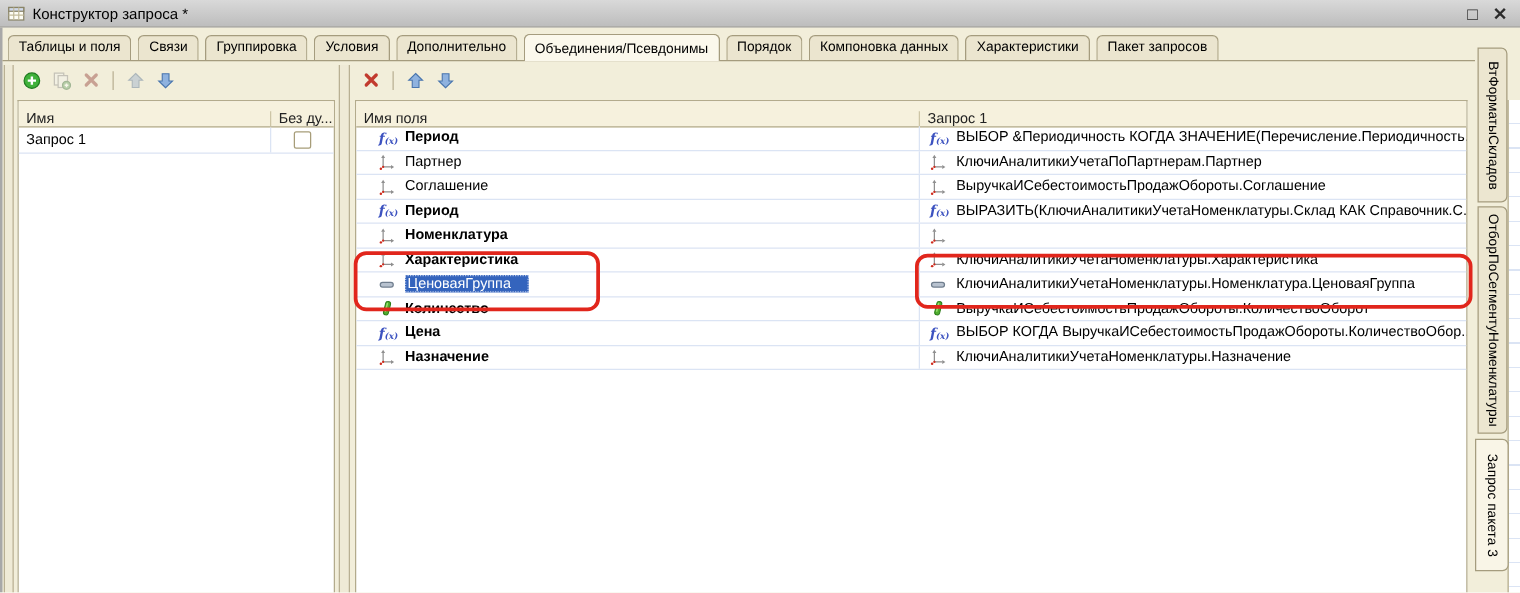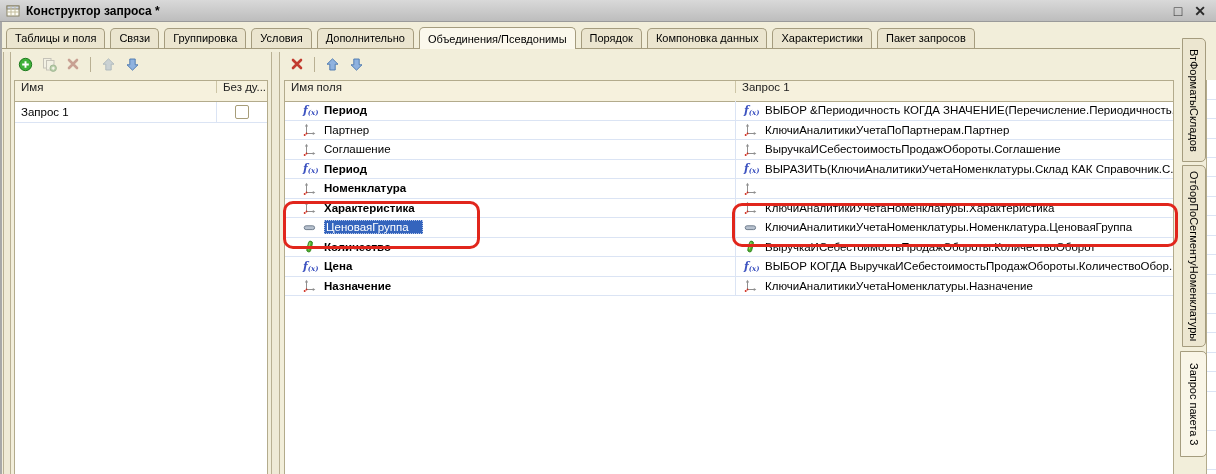--- a/index.html
+++ b/index.html
@@ -5,21 +5,21 @@
   html,body{margin:0;padding:0}
   body{
     width:1216px;height:474px;position:relative;overflow:hidden;
     background:#f2eeda;color:#000;
     font-family:"Liberation Sans",sans-serif;font-size:11.5px;
   }
   
   .titlebar{position:absolute;left:0;top:0;width:1216px;height:22px;
     background:linear-gradient(#d9d9d9,#bdbdbd);border-bottom:1px solid #9a9a9a;
     display:flex;align-items:center;padding:0 6px;box-sizing:border-box}
-  .apptitle{font-weight:bold;font-size:12px;margin-left:6px}
+  .apptitle{font-weight:normal;font-size:12px;margin-left:6px}
   .winbtns{margin-left:auto;display:flex;gap:12px;align-items:center;padding-right:4px}
   .winbtn{font-size:14px;font-weight:bold;color:#2b2b2b;line-height:1;cursor:default}
   .leftedge{position:absolute;left:0;top:22px;width:2px;bottom:0;background:#a8a8a8}
 
   
   .tabbar{position:absolute;left:6px;top:27px;display:flex;align-items:center;gap:5px;z-index:2}
   .tab{background:#ebe5cf;border:1px solid #a59c7e;border-bottom:none;
     border-radius:5px 5px 0 0;padding:3px 8px 4px;white-space:nowrap;font-size:11px;cursor:default}
   .tab.active{background:#fbf8ec;padding-top:5px;margin-bottom:-1px;z-index:3;position:relative}
   .hline{position:absolute;left:2px;top:48px;width:1178px;height:1px;background:#a59c7e}
@@ -35,21 +35,21 @@
   #ltb{left:16px;top:52px} #rtb{left:288px;top:52px}
   .tbtn{width:18px;height:18px;display:flex;align-items:center;justify-content:center;cursor:default}
   .tbtn.dis{opacity:.45;filter:grayscale(40%)}
   .tsep{width:1px;height:15px;background:#b9b093;margin:0 2px}
 
   
   .tbl{position:absolute;background:#fff;border:1px solid #b3ab8c;border-bottom:none;box-sizing:border-box}
   #ltable{left:14px;top:80px;width:254px;bottom:0}
   #rtable{left:284px;top:80px;width:890px;bottom:0}
   .thead{display:flex;height:20px;background:#f6f1dd;border-bottom:1px solid #b3ab8c;
-    align-items:flex-start;color:#222}
+    align-items:flex-end;color:#222}
   .th{padding:0 6px;display:flex;align-items:center;box-sizing:border-box;white-space:nowrap;overflow:hidden}
   .lc1{width:201px}.lc2{width:51px;border-left:1px solid #cdc5a6}
   .rc1{width:450px}.rc2{width:438px;border-left:1px solid #cdc5a6}
   .lrow{display:flex;height:20px;border-bottom:1px solid #dbe4f4;align-items:stretch}
   .lcell{display:flex;align-items:center;padding:0 6px;box-sizing:border-box}
   .cbcell{width:51px;border-left:1px solid #dbe4f4;justify-content:center;padding:0}
   .cb{width:12px;height:12px;border:1px solid #a79d79;background:#fff;border-radius:2px}
 
   .fbody{position:absolute;left:0;top:20px;right:0}
   .frow{display:flex;height:19.5px;border-bottom:1px solid #dbe4f4;align-items:stretch;box-sizing:border-box}

